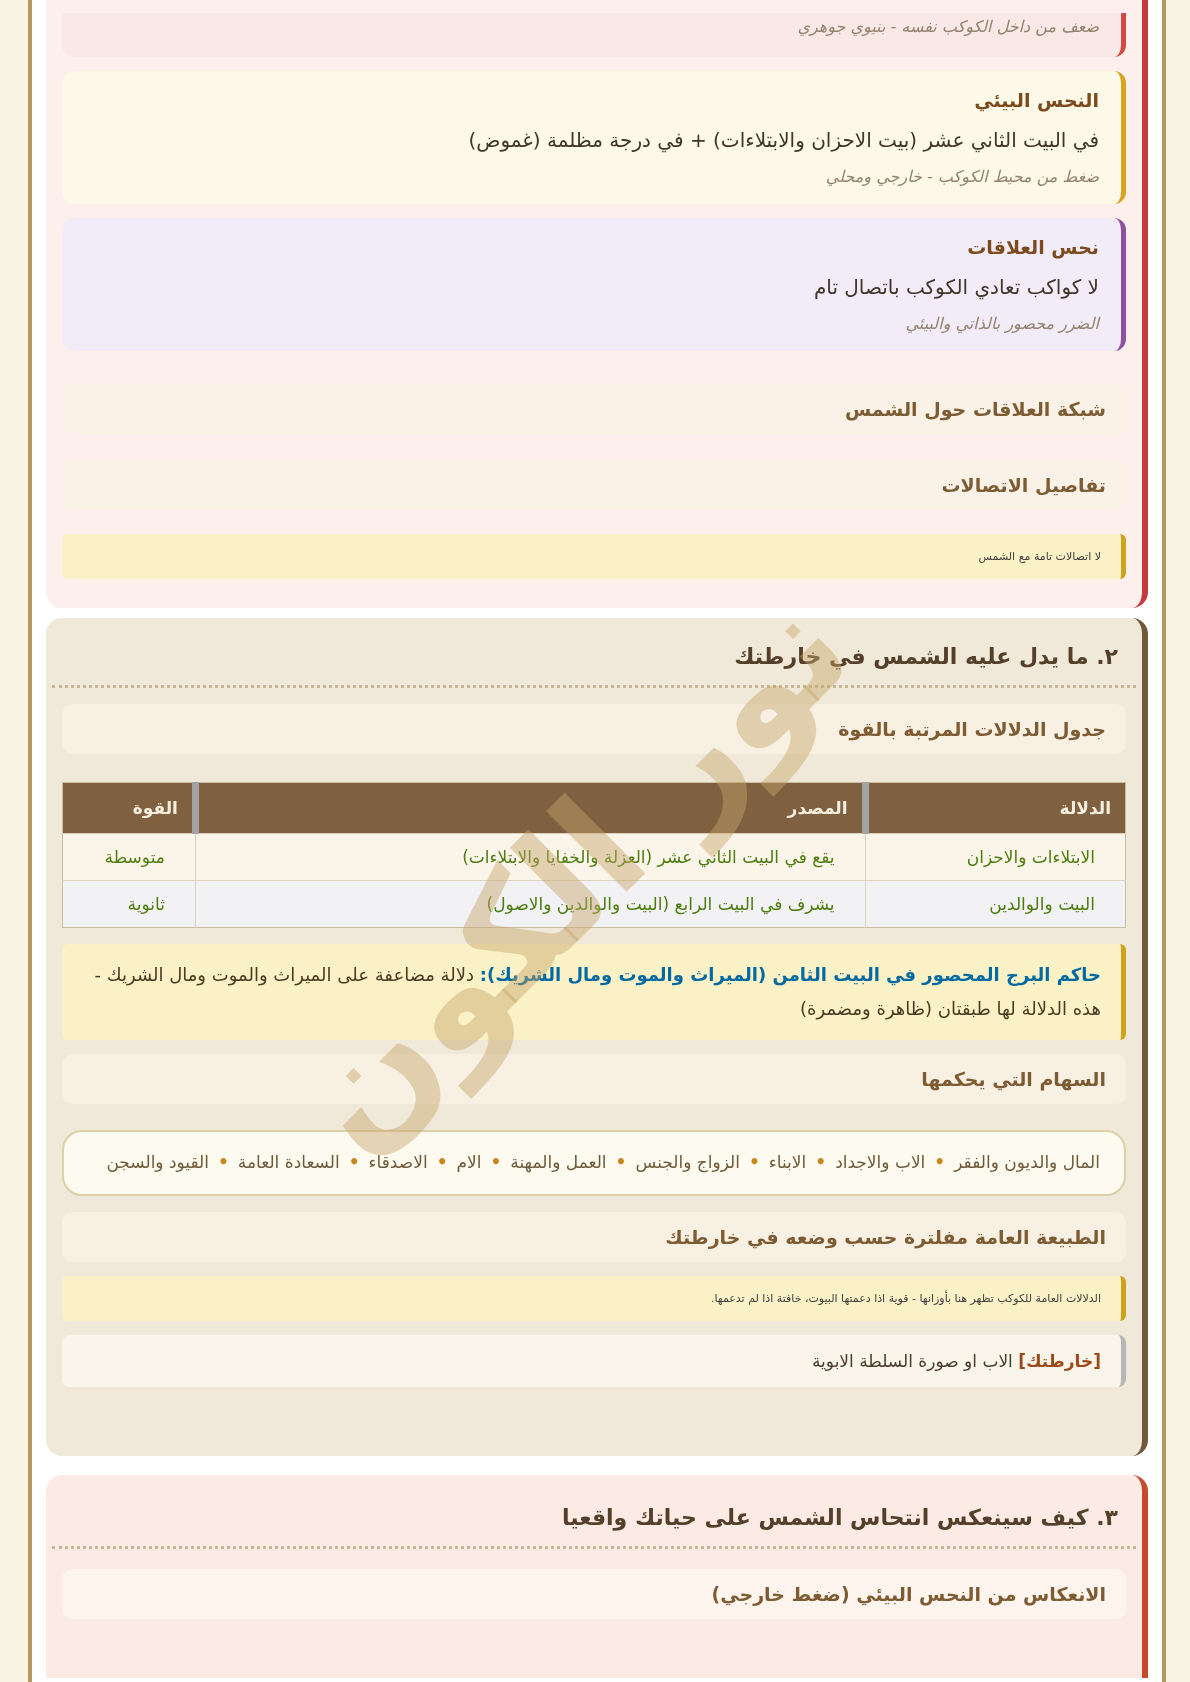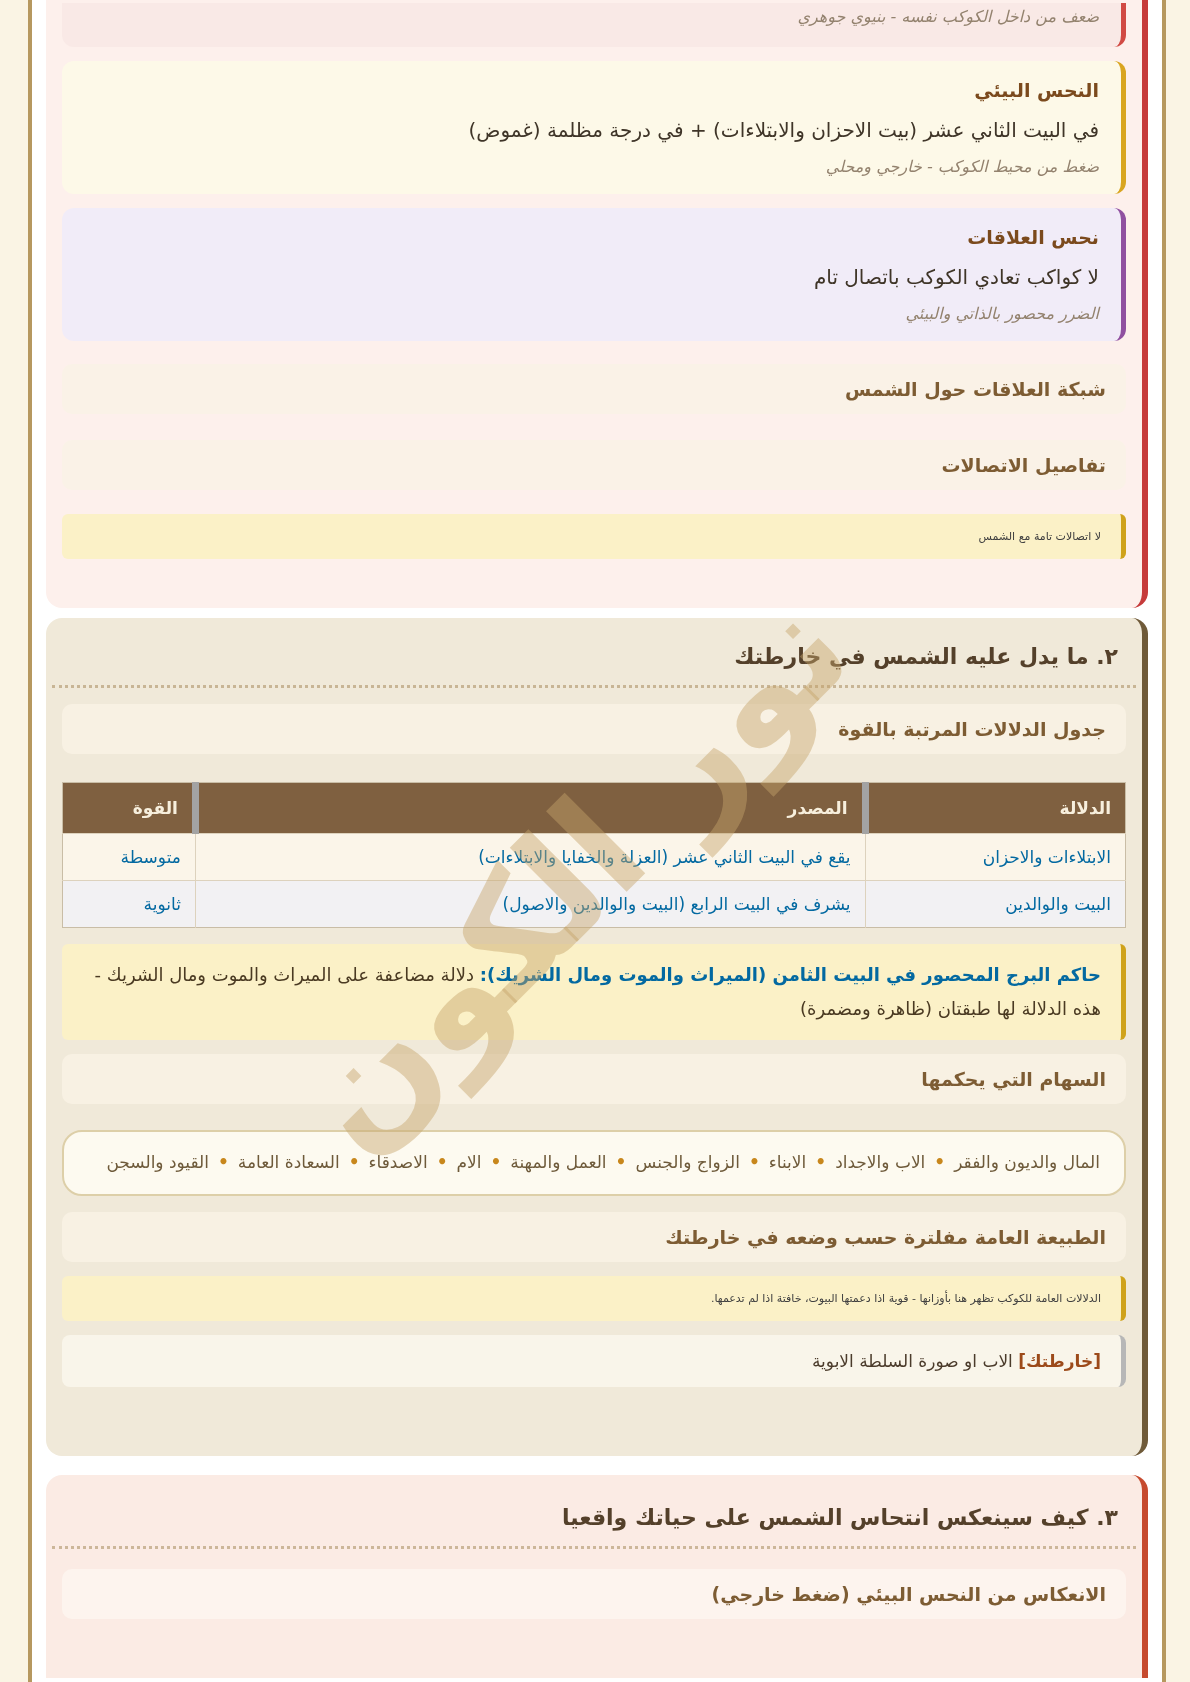--- a/index.html
+++ b/index.html
@@ -15,21 +15,21 @@
 
   .content { position:absolute; left:32px; right:28px; top:0; height:1678px; }
 
   
   .panel { position:relative; margin:0 14px; border-radius:16px; }
   .panel-red    { background:#fdf0ec; border-left:none; border-right:6px solid #c63b3b; border-radius:0 0 16px 16px; height:608px; overflow:hidden; }
   .panel-brown  { background:#f0e9d9; border-right:6px solid #6f5a39; height:838px; margin-top:10px; overflow:hidden; }
   .panel-orange { background:#fbebe4; border-right:6px solid #c64a2e; height:203px; margin-top:19px; border-radius:16px 16px 0 0; overflow:hidden; }
 
   
-  .card { margin:3px 16px; border-radius:12px; padding:18px 22px; }
+  .card { margin:13px 16px; border-radius:12px; padding:18px 22px; }
   .card-cut { background:#f9e9e6; border-right:5px solid #d14a44; border-radius:0 0 12px 12px; height:44px; padding:4px 22px 12px; overflow:hidden; }
   .card-cream  { background:#fdf9e8; border-right:5px solid #d9a520; margin-top:14px; }
   .card-purple { background:#f1ecf8; border-right:5px solid #9050a0; margin-top:14px; }
   .card-title  { color:#7b4a1d; font-size:19px; font-weight:bold; margin-bottom:14px; }
   .card-body   { color:#3f3528; font-size:20px; margin-bottom:12px; line-height:1.5; }
   .card-footer { color:#93826e; font-size:16px; font-style:italic; }
 
   .strip { margin:0 16px; background:#faf2e7; border-radius:10px; padding:14px 20px;
            color:#7d5c33; font-size:19px; font-weight:bold; }
   .panel-brown  .strip { background:#f8f1e3; }
@@ -42,21 +42,21 @@
 
   .section-title { color:#54402a; font-size:22px; font-weight:bold; padding:0 24px; }
   .dotted-sep { border:none; border-top:3px dotted #b49a72; opacity:.65; margin:16px 6px 0; }
 
   
   table.sig { width:calc(100% - 32px); margin:0 16px; border-collapse:collapse; font-size:17px;
               border:1px solid #c9bda6; background:#fbf5e9; }
   table.sig th { background:#7f6040; color:#f7efdd; font-weight:bold; text-align:right;
                  padding:15px 14px; border-left:7px solid #a3a3a3; }
   table.sig th:last-child { border-left:none; }
-  table.sig td { padding:13px 14px; text-align:right; color:#0369a1; border-top:1px solid #ddd2bd;
+  table.sig td { padding:13px 30px; text-align:right; color:#4d7c0f; border-top:1px solid #ddd2bd;
                  border-left:1px solid #ddd2bd; }
   table.sig td:last-child { border-left:none; }
   table.sig tr.alt td { background:#f2f1f3; }
 
   .arrows-box { margin:0 16px; background:#fdfaf0; border:2px solid #ddcfa8; border-radius:20px;
                 padding:17px 24px; color:#6e5a3a; font-size:17px; line-height:1.6; }
   .dot { color:#c8871c; font-weight:bold; margin:0 9px; }
 
   .card-medium { margin:0 16px; background:#f9f5ea; border-right:5px solid #b7b7b7; border-radius:8px;
                  padding:16px 20px; color:#4b3b2b; font-size:17px; }

